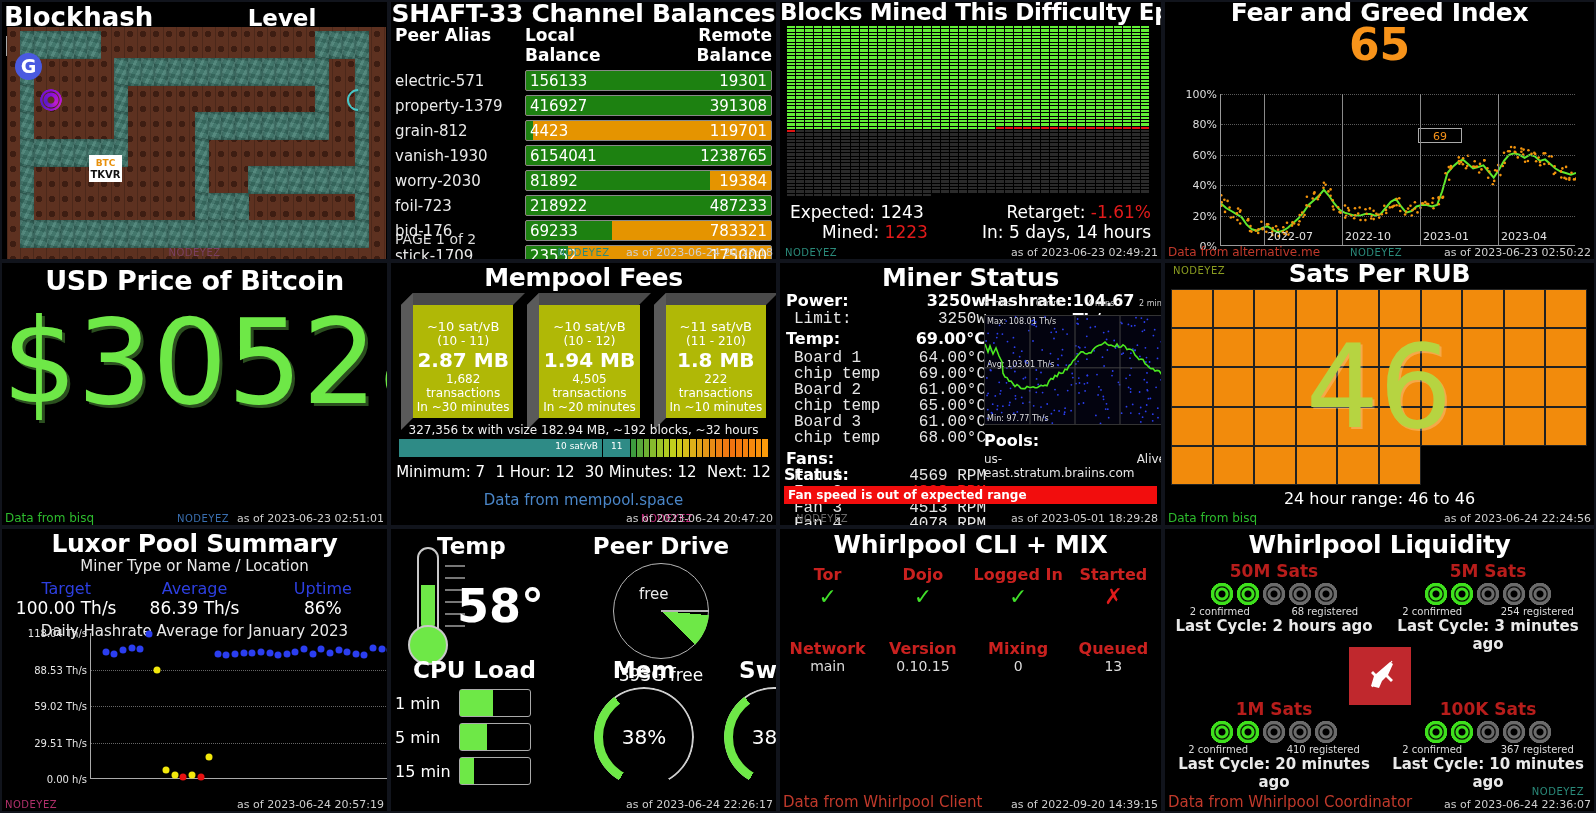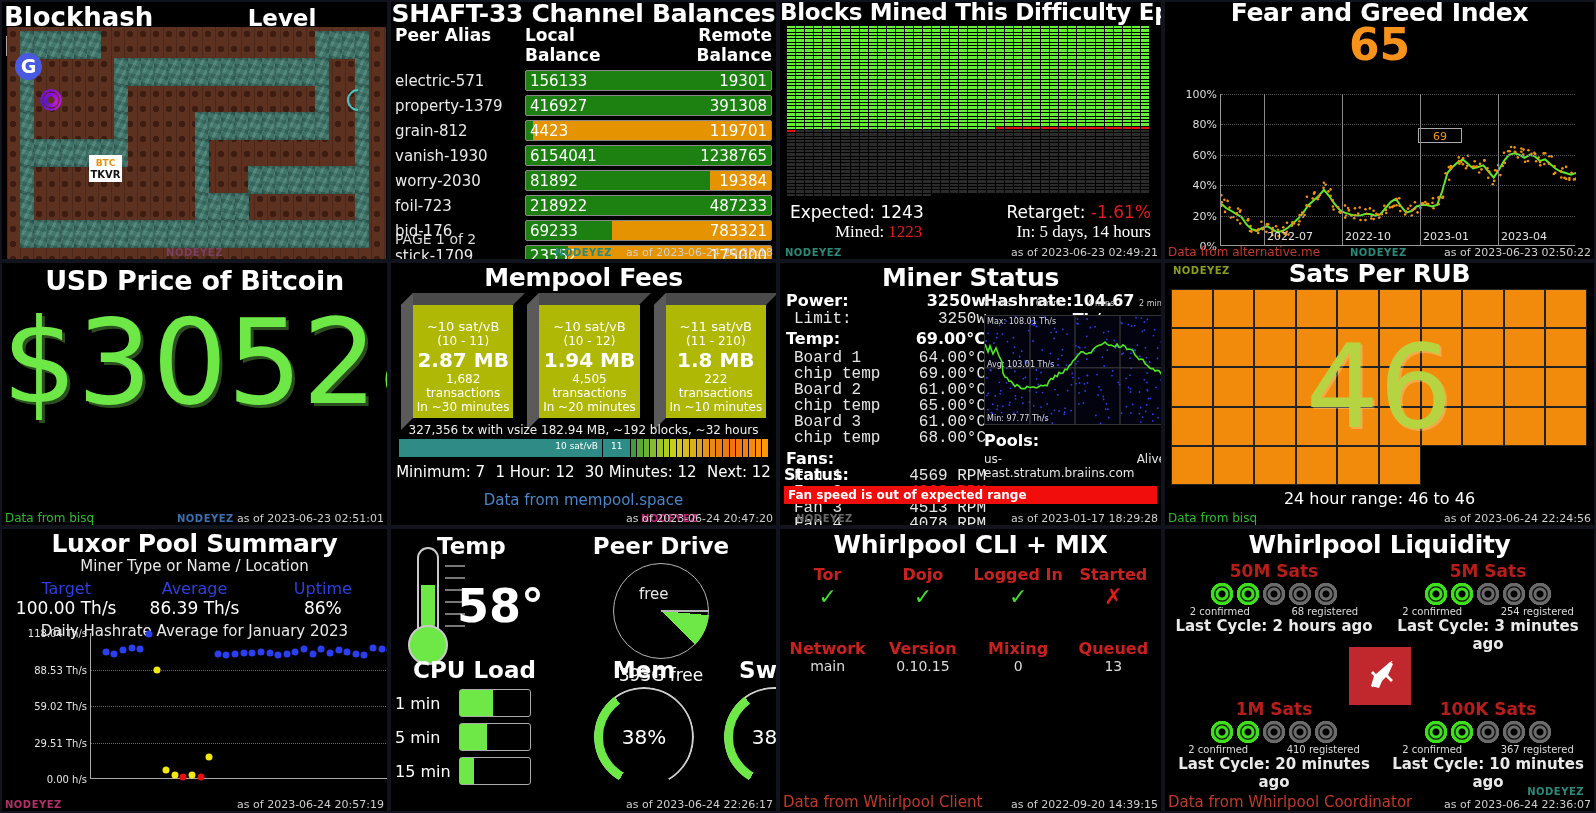--- a/index.html
+++ b/index.html
@@ -7,21 +7,21 @@
     width: 1596px; height: 813px;
     background: #11141c;
     font-family: "DejaVu Sans", sans-serif;
     overflow: hidden;
   }
   .grid { display: grid; grid-template-columns: 389px 389px 385px 433px; grid-template-rows: 261px 266px 286px; width:1596px; height:813px; gap:0; }
   .panel { position: relative; background:#000; border: 2px solid #11141c; overflow: hidden; }
   .ptitle { text-align:center; color:#fff; font-weight:bold; font-size:25px; letter-spacing:-0.3px; line-height:1.05; white-space:nowrap; }
   .foot-left { position:absolute; left:3px; bottom:0; font-size:12px; }
   .foot-right { position:absolute; right:3px; bottom:0; color:#cfcfcf; font-size:11px; }
-  .nodeyez { position:absolute; bottom:1px; font-size:10px; font-weight:bold; letter-spacing:0.5px; }
+  .nodeyez { position:absolute; bottom:1px; font-size:10px; font-weight:normal; letter-spacing:0.5px; }
 
   
   #dungeon-head { display:flex; align-items:baseline; gap:10px; padding-left:2px; }
   #dungeon-head .t1 { font-size:26px; font-weight:bold; color:#fff; }
   #dungeon-head .t2 { font-size:23px; font-weight:bold; color:#fff; }
   .maze { position:absolute; top:25px; left:5px; width:379px; height:232px;
           background:#5d3120;
           background-image:
             radial-gradient(circle at 6px 7px, #3d1d12 3px, transparent 3.5px),
             repeating-linear-gradient(90deg, rgba(0,0,0,0.18) 0 1px, transparent 1px 13px);
@@ -2370,21 +2370,21 @@
         <div class="bk"></div>
         <div class="bk"></div>
       </div>
     <div class="bm-stats">
       <div class="bm-line">
         <span><span>Expected:</span>
         <span>1243</span></span>
         <span><span>Retarget:</span>
         <span class="red">-1.61%</span></span>
       </div>
-      <div class="bm-line" style="padding-left:55px;font-family:Liberation Serif, serif;">
+      <div class="bm-line" style="padding-left:42px;">
         <span><span>Mined:</span>
         <span class="red">1223</span></span>
         <span><span>In:</span>
         <span>5 days, 14 hours</span></span>
       </div>
     </div>
     <div class="nodeyez" style="left:5px;color:#2a8a7a;">NODEYEZ</div>
     <div class="foot-right">as of 2023-06-23 02:49:21</div>
   </div>
 
@@ -3035,21 +3035,21 @@
       <div style="display:flex;justify-content:space-between;width:182px;font-size:12px;color:#e6e6e6;margin-top:2px;">
         <span>us-east.stratum.braiins.com</span>
         <span>Alive</span>
       </div>
     </div>
     <div class="mi-status">
       <div class="mi-hd">Status:</div>
       <div class="mi-alert" style="margin-top:2px;">Fan speed is out of expected range</div>
     </div>
     <div class="nodeyez" style="left:16px;color:#6a6a6a;">NODEYEZ</div>
-    <div class="foot-right">as of 2023-01-17 18:29:28</div>
+    <div class="foot-right">as of 2023-05-01 18:29:28</div>
   </div>
 
   <div class="panel">
     <div class="ptitle" style="position:absolute;top:-2px;left:0;right:0;">Sats Per RUB</div>
     <div class="rub-grid" id="rub-grid">
         <div class="rub-cell" style="left: 0px; top: 0px; width: 41.6px; height: 39.2px;"></div>
         <div class="rub-cell" style="left: 41.6px; top: 0px; width: 41.6px; height: 39.2px;"></div>
         <div class="rub-cell" style="left: 83.2px; top: 0px; width: 41.6px; height: 39.2px;"></div>
         <div class="rub-cell" style="left: 124.8px; top: 0px; width: 41.6px; height: 39.2px;"></div>
         <div class="rub-cell" style="left: 166.4px; top: 0px; width: 41.6px; height: 39.2px;"></div>

